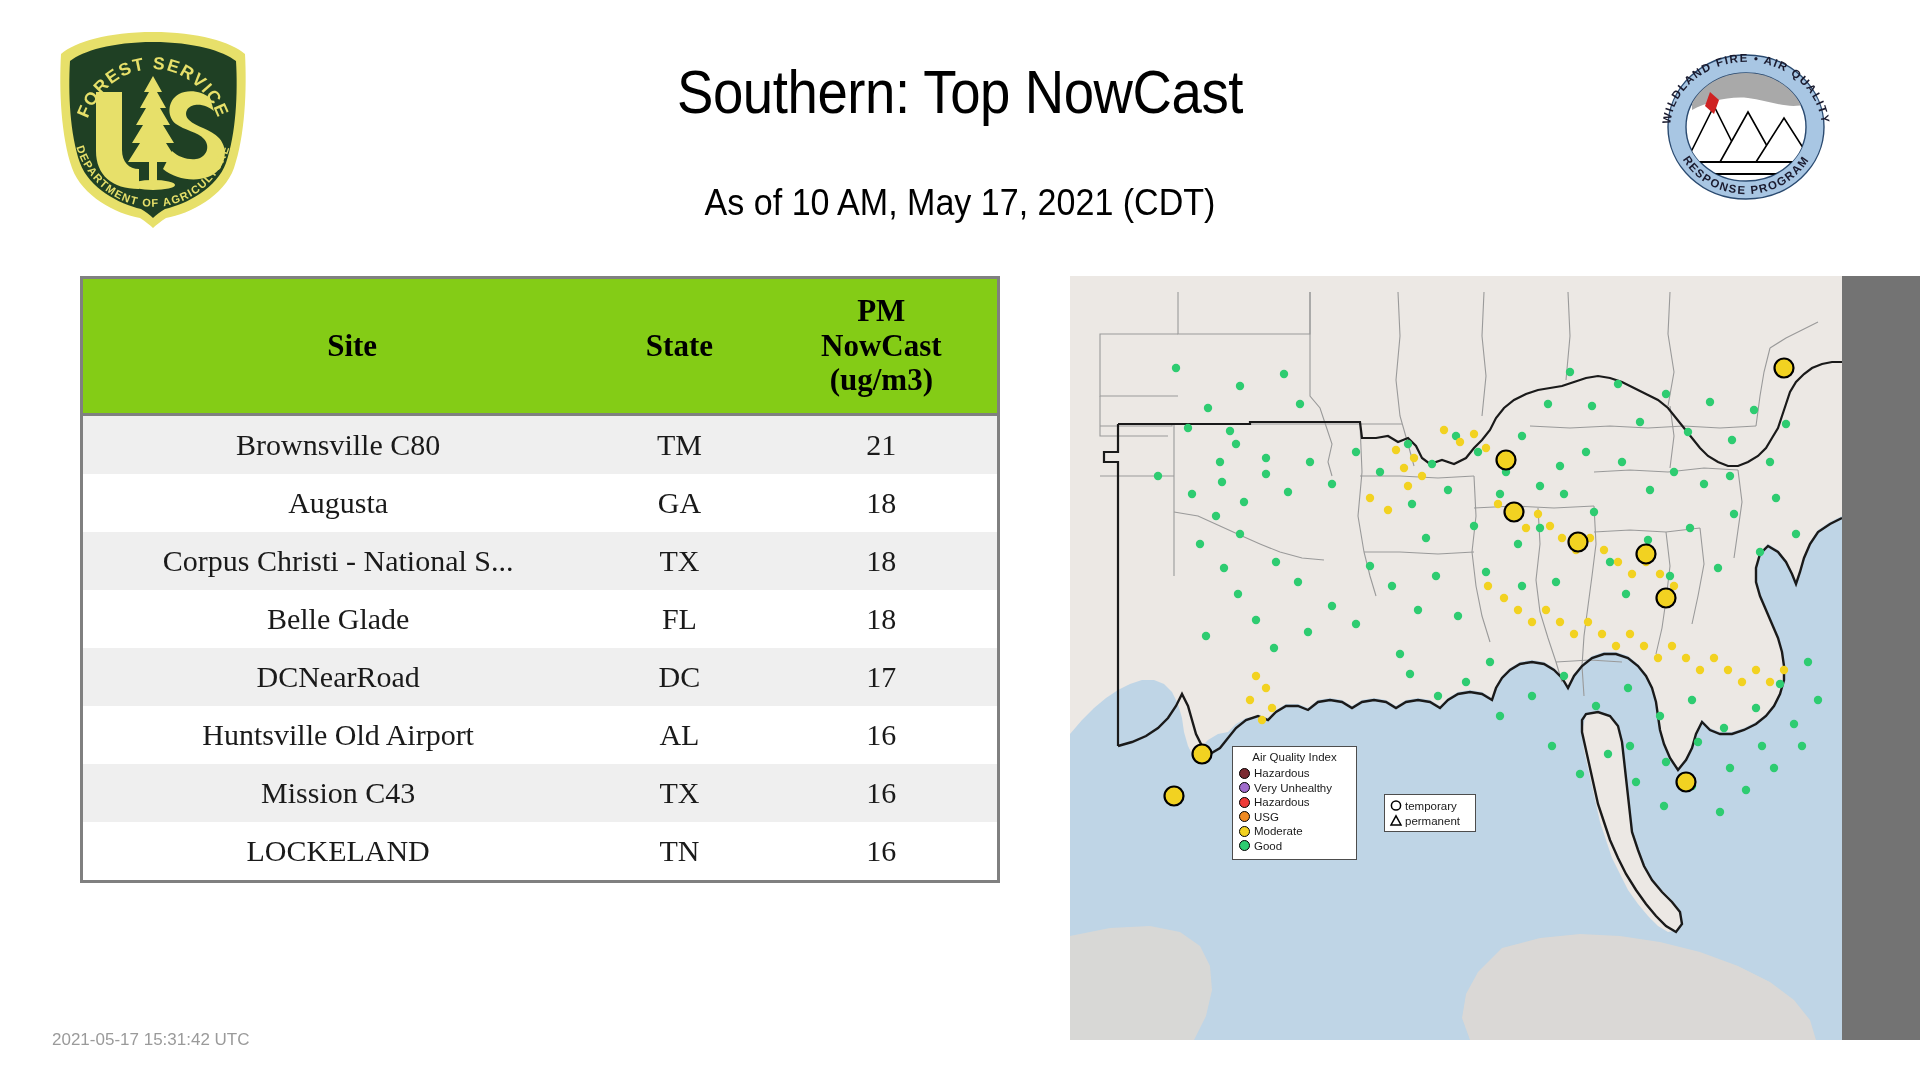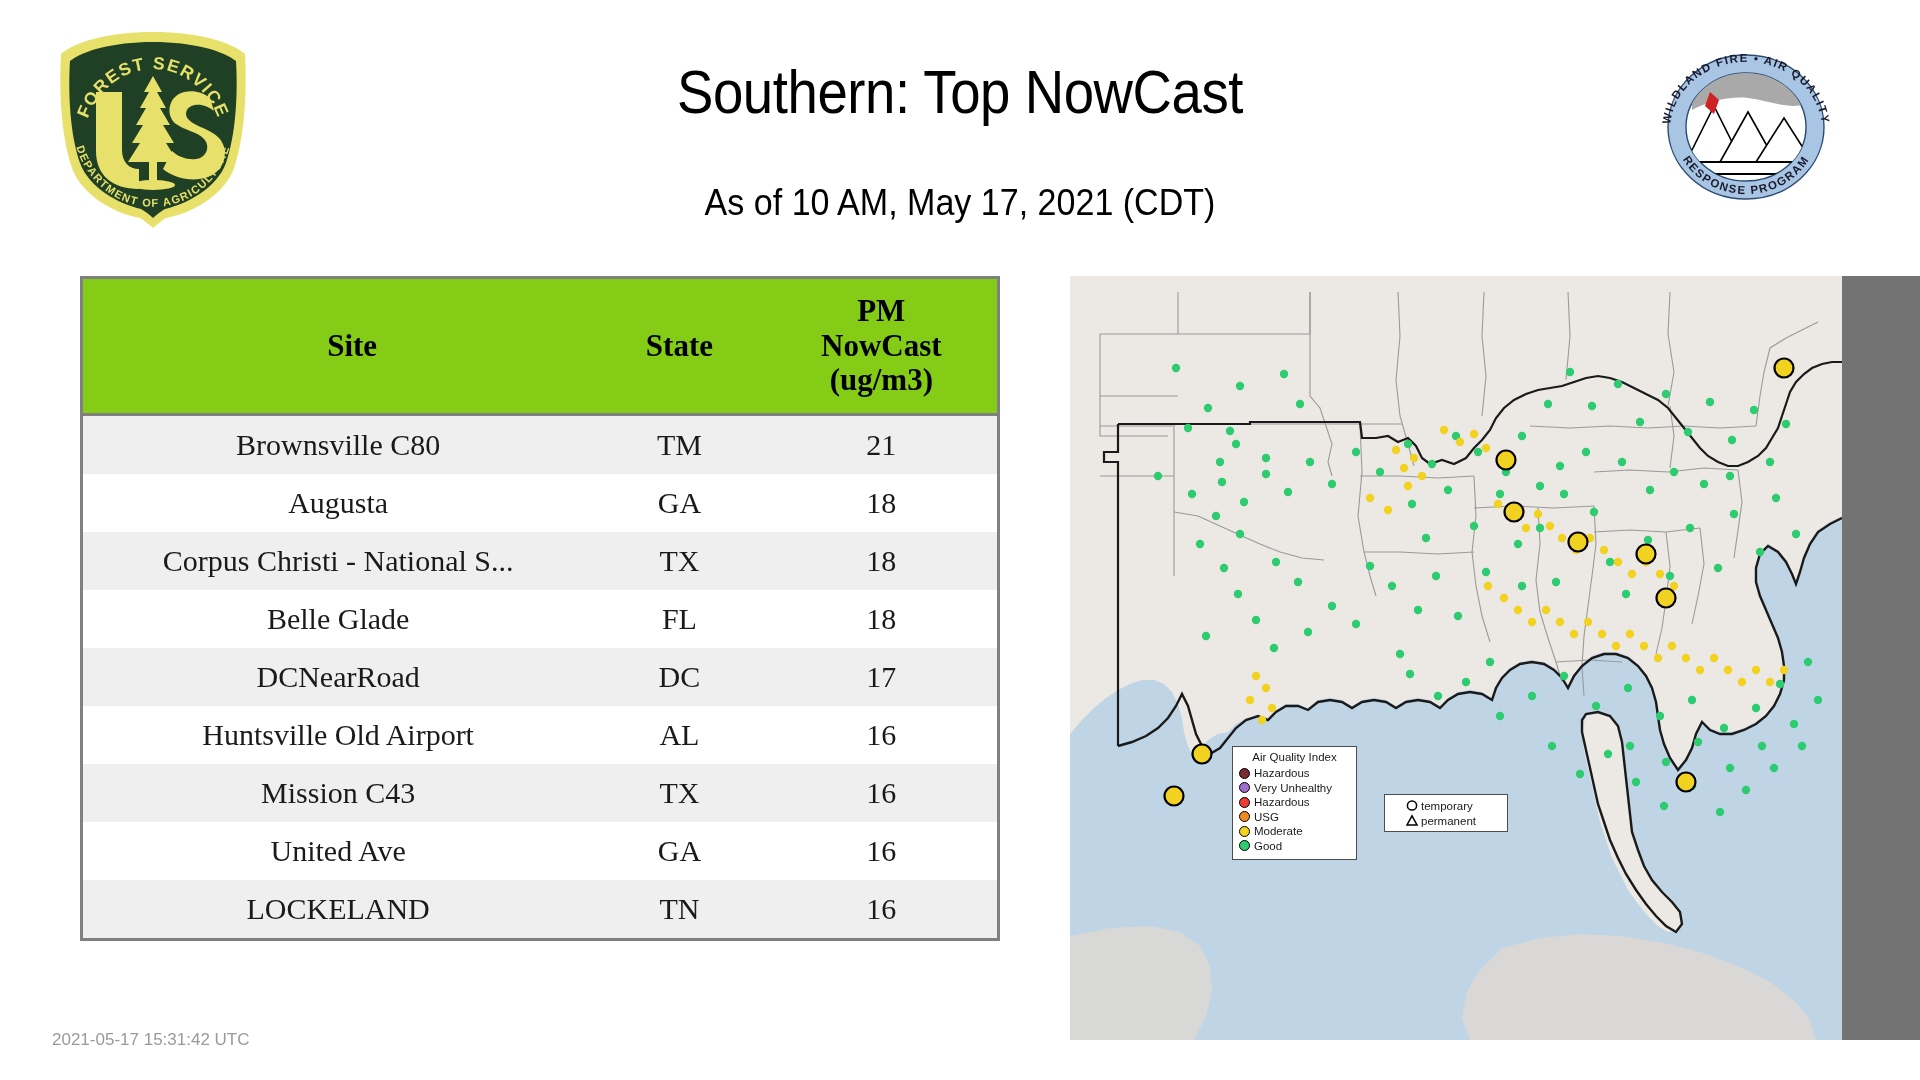--- a/index.html
+++ b/index.html
@@ -154,21 +154,21 @@
     border-radius: 50%;
     border: 1px solid #000;
     margin-right: 4px;
     flex: 0 0 auto;
     box-sizing: border-box;
   }
   #symbol-legend {
     left: 314px;
     top: 518px;
     width: 82px;
-    padding: 3px 20px;
+    padding: 3px 4px;
   }
   #symbol-legend .legend-row {
     display: flex;
     align-items: center;
     height: 15px;
     font-size: 11.5px;
     white-space: nowrap;
   }
   #symbol-legend .sym {
     width: 14px;
@@ -287,25 +287,20 @@
           <td>17</td>
         </tr>
         <tr>
           <td>Huntsville Old Airport</td>
           <td>AL</td>
           <td>16</td>
         </tr>
         <tr>
           <td>Mission C43</td>
           <td>TX</td>
-          <td>16</td>
-        </tr>
-        <tr>
-          <td>United Ave</td>
-          <td>GA</td>
           <td>16</td>
         </tr>
         <tr>
           <td>LOCKELAND</td>
           <td>TN</td>
           <td>16</td>
         </tr>
       </tbody>
   </table>
 </div>

